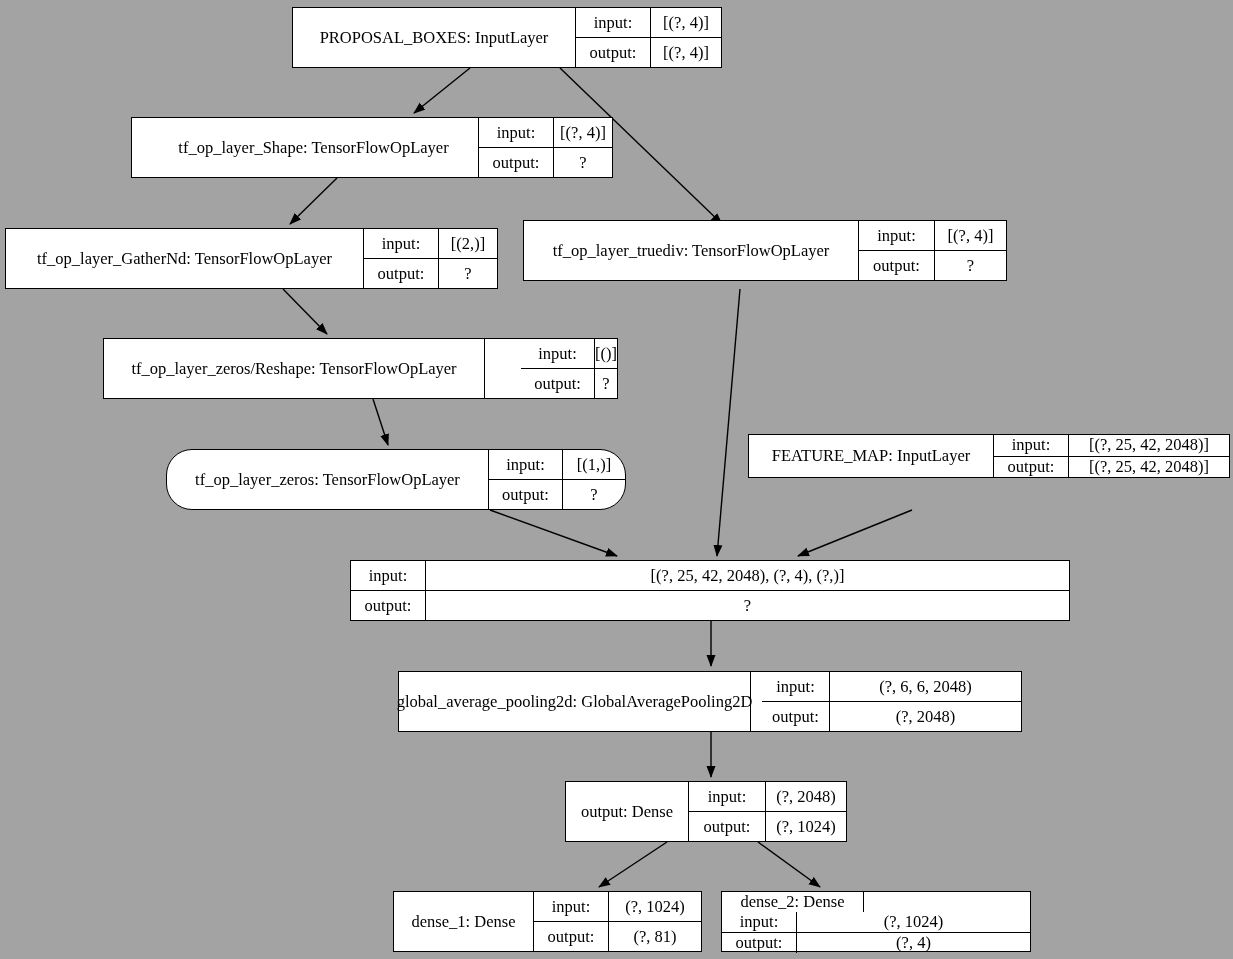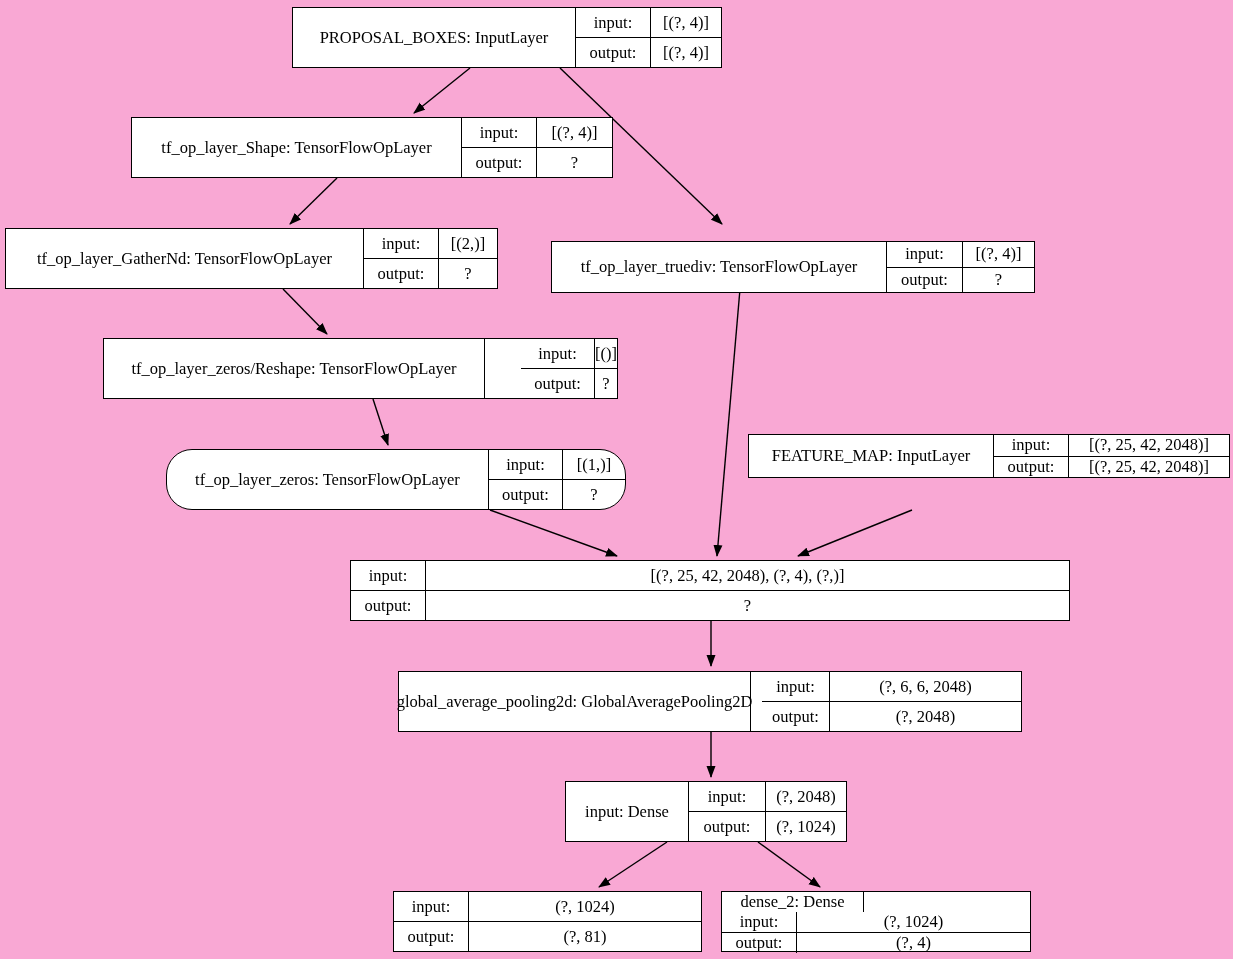--- a/index.html
+++ b/index.html
@@ -1,20 +1,20 @@
 <!DOCTYPE html>
 <html><head>
 <meta charset="utf-8">
 <style>
   html, body { margin: 0; padding: 0; background: #ffffff; }
   #canvas {
     position: relative;
     width: 1233px;
     height: 959px;
-    background: #f9a8d4;
+    background: #a3a3a3;
     font-family: "Liberation Serif", "DejaVu Serif", serif;
     font-size: 16.5px;
     color: #000000;
   }
   #edges {
     position: absolute;
     left: 0; top: 0;
     width: 1233px; height: 959px;
   }
   .node {
@@ -92,21 +92,21 @@
         <div class="io-label">input:</div>
         <div class="io-value">[(?, 4)]</div>
       </div>
       <div class="io-row">
         <div class="io-label">output:</div>
         <div class="io-value">[(?, 4)]</div>
       </div>
     </div>
   </div>
 
-  <div class="node" style="left:131px; top:117px; width:482px; height:61px; --name-w:330px; --label-w:75px;">
+  <div class="node" style="left:131px; top:117px; width:482px; height:61px;padding-left:17px; --name-w:330px; --label-w:75px;">
     <div class="name">tf_op_layer_Shape: TensorFlowOpLayer</div>
     <div class="io">
       <div class="io-row">
         <div class="io-label">input:</div>
         <div class="io-value">[(?, 4)]</div>
       </div>
       <div class="io-row">
         <div class="io-label">output:</div>
         <div class="io-value">?</div>
       </div>
@@ -120,21 +120,21 @@
         <div class="io-label">input:</div>
         <div class="io-value">[(2,)]</div>
       </div>
       <div class="io-row">
         <div class="io-label">output:</div>
         <div class="io-value">?</div>
       </div>
     </div>
   </div>
 
-  <div class="node" style="left:523px; top:241px; width:484px; height:52px;margin-left:28px; --name-w:335px; --label-w:76px;">
+  <div class="node" style="left:523px; top:220px; width:484px; height:61px; --name-w:335px; --label-w:76px;">
     <div class="name">tf_op_layer_truediv: TensorFlowOpLayer</div>
     <div class="io">
       <div class="io-row">
         <div class="io-label">input:</div>
         <div class="io-value">[(?, 4)]</div>
       </div>
       <div class="io-row">
         <div class="io-label">output:</div>
         <div class="io-value">?</div>
       </div>
@@ -204,34 +204,35 @@
         <div class="io-value">(?, 6, 6, 2048)</div>
       </div>
       <div class="io-row">
         <div class="io-label">output:</div>
         <div class="io-value">(?, 2048)</div>
       </div>
     </div>
   </div>
 
   <div class="node" style="left:565px; top:781px; width:282px; height:61px; --name-w:123px; --label-w:77px;">
-    <div class="name">input: Dense</div>
+    <div class="name">output: Dense</div>
     <div class="io">
       <div class="io-row">
         <div class="io-label">input:</div>
         <div class="io-value">(?, 2048)</div>
       </div>
       <div class="io-row">
         <div class="io-label">output:</div>
         <div class="io-value">(?, 1024)</div>
       </div>
     </div>
   </div>
 
   <div class="node" style="left:393px; top:891px; width:309px; height:61px; --name-w:140px; --label-w:75px;">
+    <div class="name">dense_1: Dense</div>
     <div class="io">
       <div class="io-row">
         <div class="io-label">input:</div>
         <div class="io-value">(?, 1024)</div>
       </div>
       <div class="io-row">
         <div class="io-label">output:</div>
         <div class="io-value">(?, 81)</div>
       </div>
     </div>

